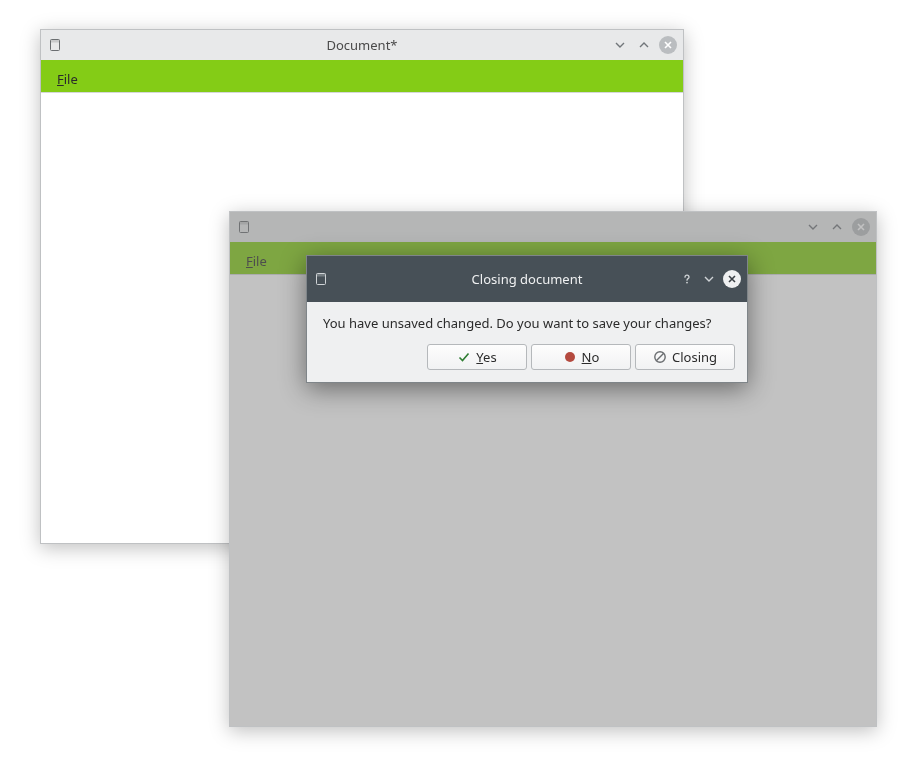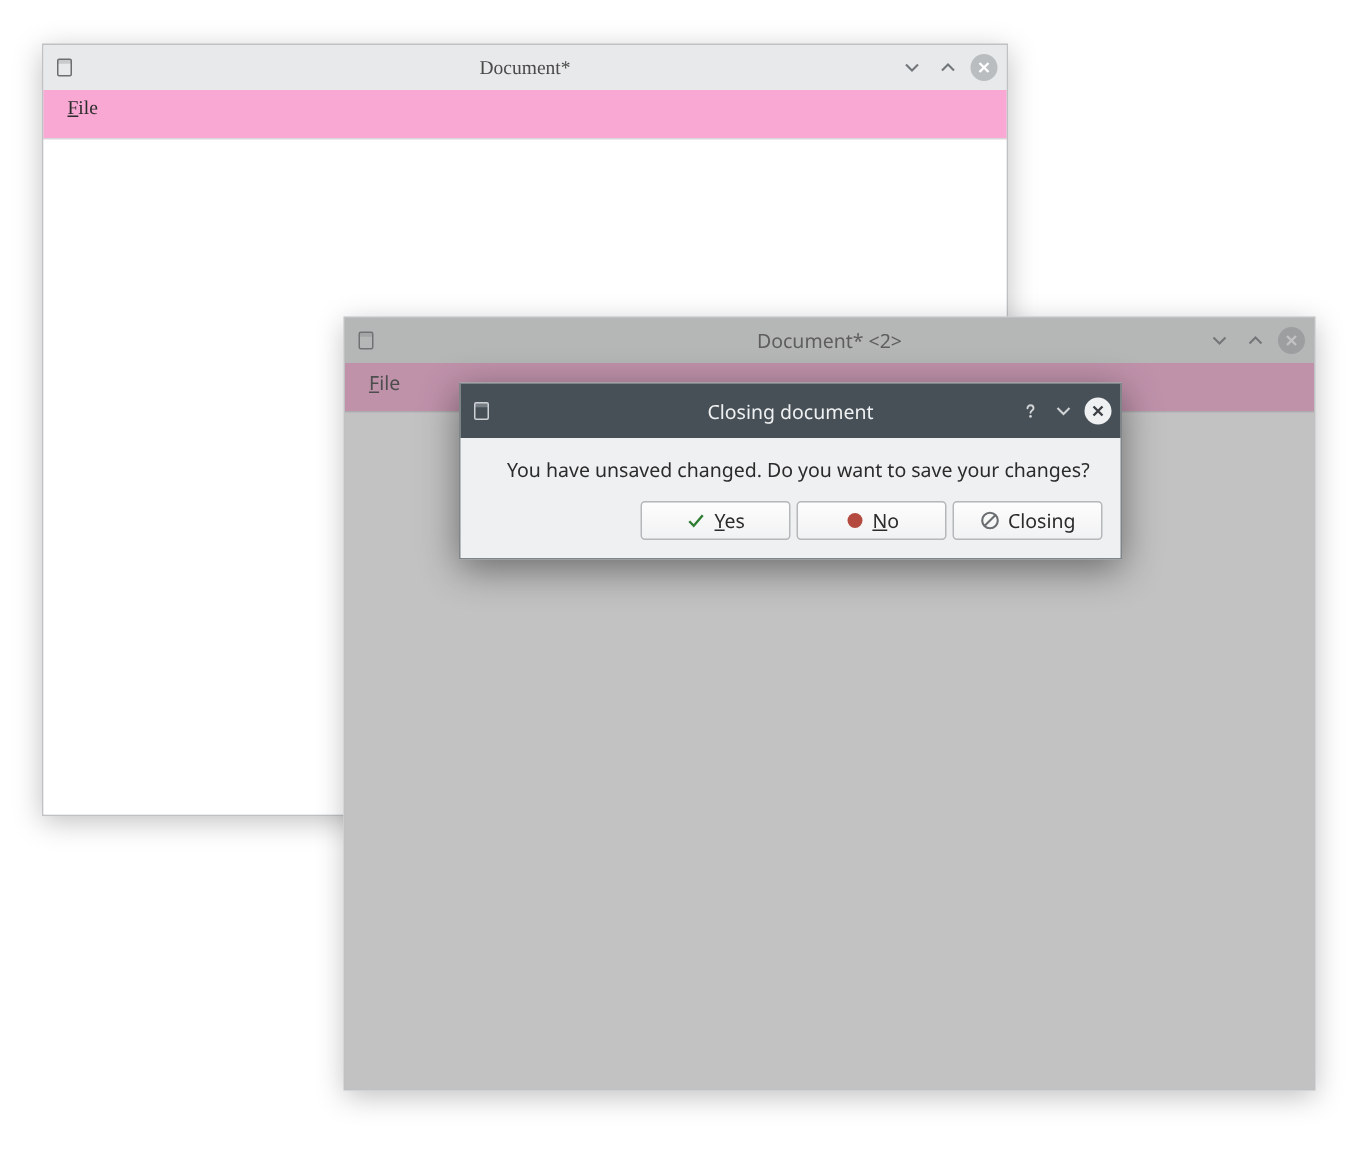--- a/index.html
+++ b/index.html
@@ -66,24 +66,24 @@
   .win-btn.close {
     width: 18px;
     height: 18px;
     border-radius: 50%;
     background: #babdc0;
     color: #fff;
   }
   .menubar {
     height: 32px;
     display: flex;
-    align-items: flex-start;
+    align-items: flex-end;
     padding: 0 10px;
     border-bottom: 1px solid #d5d7d9;
-    background: #f9a8d4;
+    background: #84cc16;
   }
   .menubar .menu-item {
     padding: 4px 6px;
     cursor: default;
   }
   .content-area {
     flex: 1;
     background: #ffffff;
   }
   
@@ -97,21 +97,21 @@
   
   .dialog {
     position: absolute;
     background: #eff0f1;
     border: 1px solid #7f8589;
     box-shadow: 0 6px 24px rgba(0,0,0,0.45);
     display: flex;
     flex-direction: column;
   }
   .dialog-titlebar {
-    height: 36px;
+    height: 46px;
     background: #475057;
     color: #eff0f1;
     display: flex;
     align-items: center;
     padding: 0 6px;
     position: relative;
   }
   .dialog-titlebar .app-icon {
     width: 16px; height: 16px; margin-right: 6px; flex: none;
     display:flex;align-items:center;justify-content:center;
@@ -136,21 +136,20 @@
     cursor:default;
   }
   .dlg-btn.close {
     width:18px;height:18px;border-radius:50%;
     background:#eff0f1;color:#3b4045;
   }
   .dialog-body {
     padding: 12px 16px 4px 16px;
     font-size: 13px;
     color: #2b2b2b;
-    margin-left: 15px;
   }
   .dialog-buttons {
     display:flex;
     justify-content:flex-end;
     gap:4px;
     padding: 8px 12px 12px 12px;
   }
   .btn {
     min-width: 78px;
     height: 24px;
@@ -170,21 +169,21 @@
     width:14px;height:14px;display:flex;align-items:center;justify-content:center;
   }
   .u-mnemonic { text-decoration: underline; }
 
   
   svg { display:block; }
 </style>
 </head>
 <body>
 
-<div class="window" style="left:28px; top:29px; width:642px; height:513px;font-family:Liberation Serif, serif;">
+<div class="window" style="left:40px; top:29px; width:642px; height:513px;">
   <div class="titlebar">
     <span class="app-icon">
       <svg width="14" height="14" viewBox="0 0 14 14">
         <rect x="2.5" y="1.5" width="9" height="11" rx="1" fill="none" stroke="#6b6e71" stroke-width="1"></rect>
         <rect x="2.5" y="1.5" width="9" height="3" fill="#6b6e71" opacity="0.25"></rect>
       </svg>
     </span>
     <span class="title">Document*</span>
     <div class="controls">
       <span class="win-btn">
@@ -213,21 +212,20 @@
 </div>
 
 <div class="window" style="left:229px; top:211px; width:646px; height:514px;">
   <div class="titlebar">
     <span class="app-icon">
       <svg width="14" height="14" viewBox="0 0 14 14">
         <rect x="2.5" y="1.5" width="9" height="11" rx="1" fill="none" stroke="#6b6e71" stroke-width="1"></rect>
         <rect x="2.5" y="1.5" width="9" height="3" fill="#6b6e71" opacity="0.25"></rect>
       </svg>
     </span>
-    <span class="title">Document* &lt;2&gt;</span>
     <div class="controls">
       <span class="win-btn">
         <svg width="12" height="12" viewBox="0 0 12 12">
             <path d="M2 4 L6 8 L10 4" fill="none" stroke="currentColor" stroke-width="1.4"></path>
           </svg>
       </span>
       <span class="win-btn">
         <svg width="12" height="12" viewBox="0 0 12 12">
             <path d="M2 8 L6 4 L10 8" fill="none" stroke="currentColor" stroke-width="1.4"></path>
           </svg>

